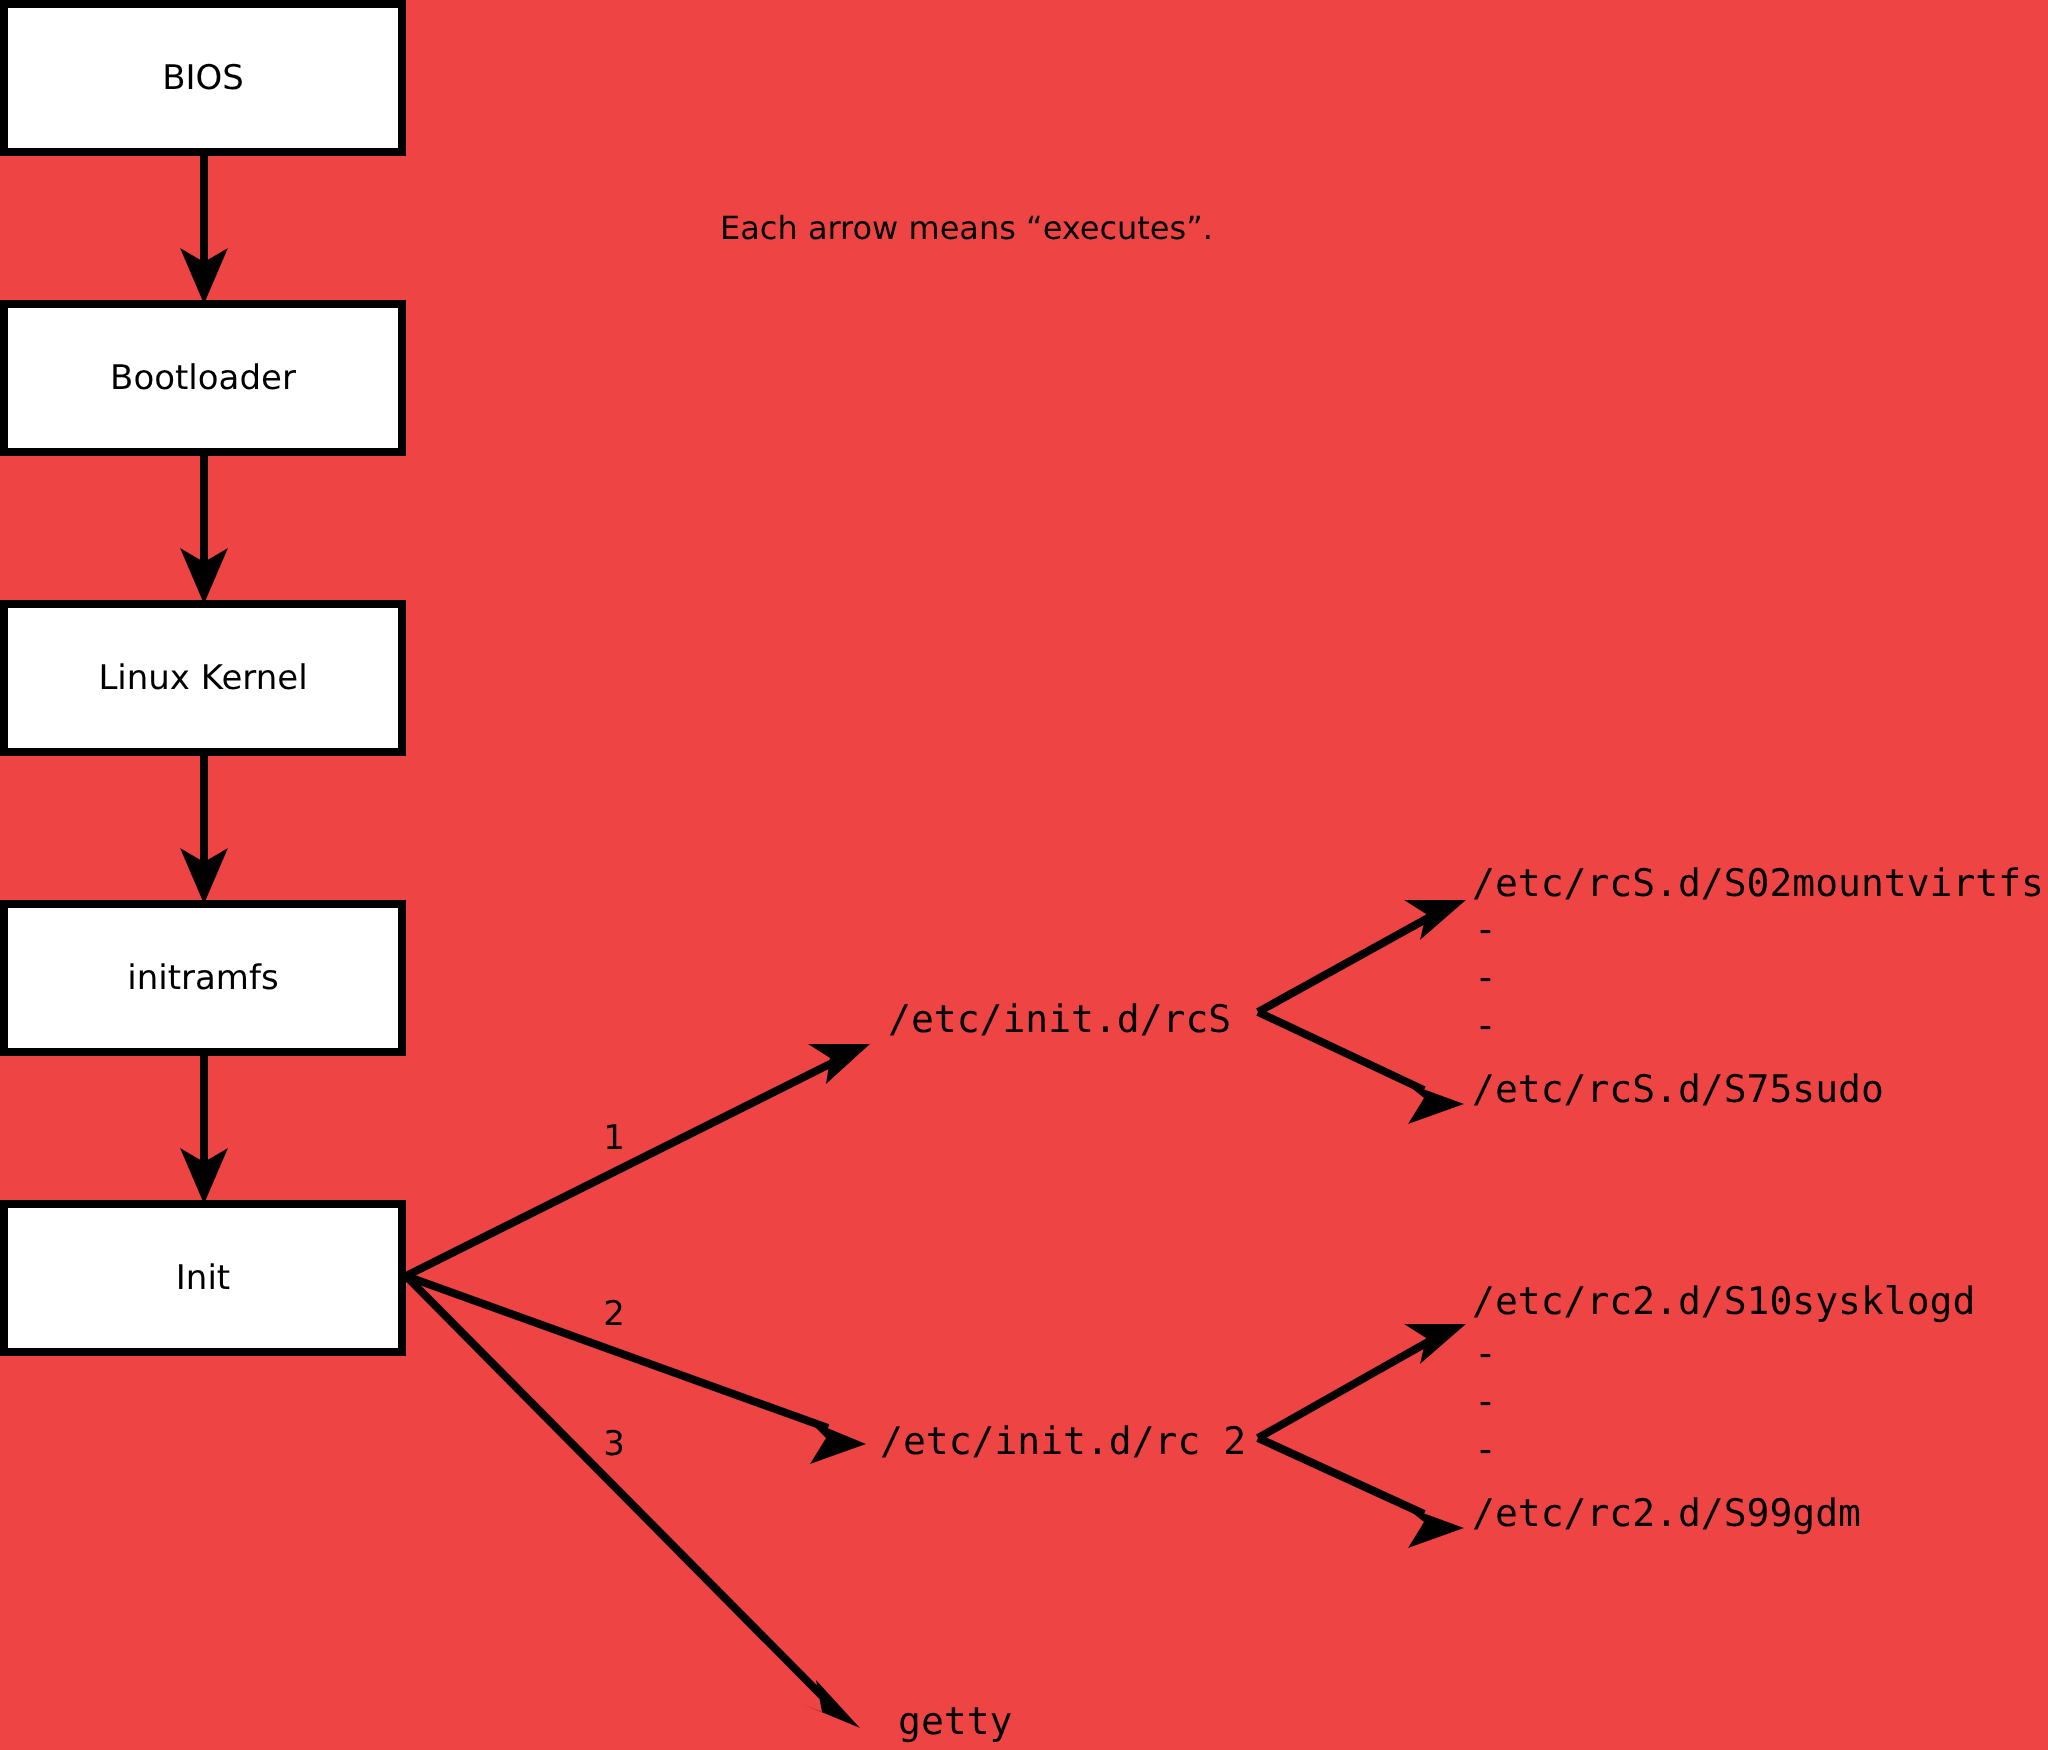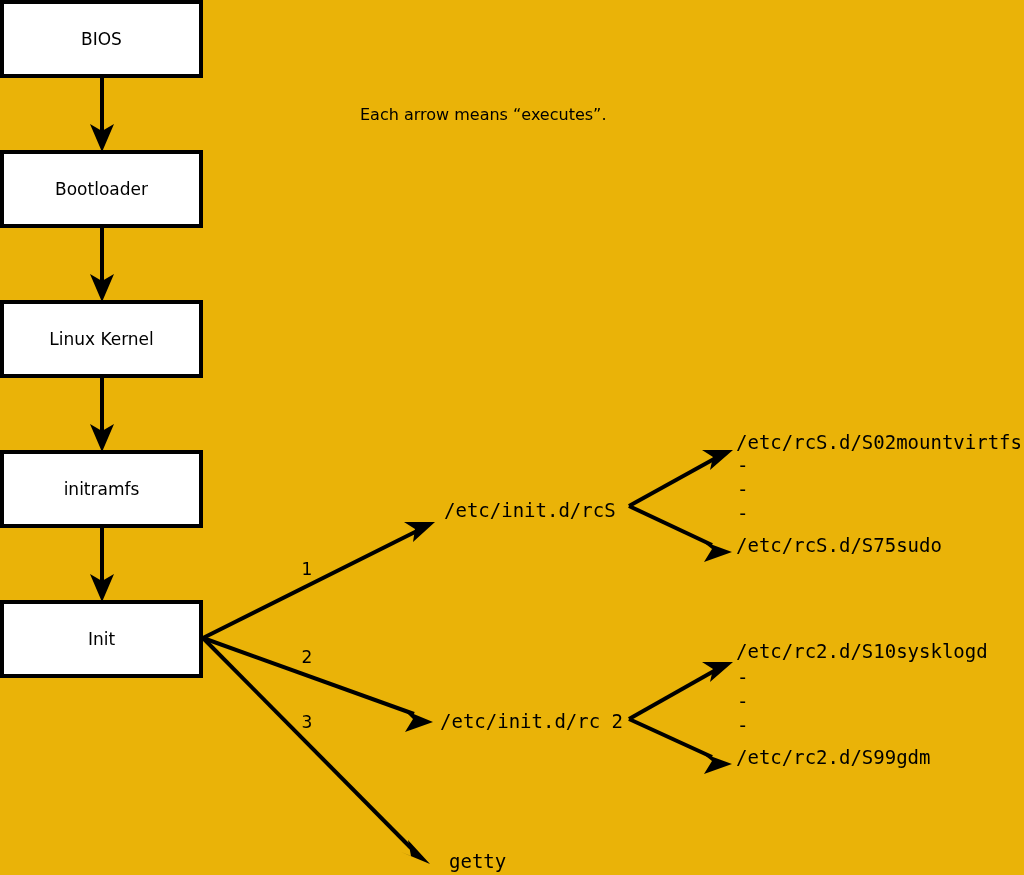--- a/index.html
+++ b/index.html
@@ -4,21 +4,21 @@
 <style>
   html, body {
     margin: 0;
     padding: 0;
     background: #ffffff;
   }
   #canvas {
     position: relative;
     width: 1024px;
     height: 875px;
-    background: #eab308;
+    background: #ef4444;
     overflow: hidden;
     font-family: "Liberation Sans", sans-serif;
   }
   svg.diagram {
     position: absolute;
     top: 0;
     left: 0;
     width: 1024px;
     height: 875px;
   }

